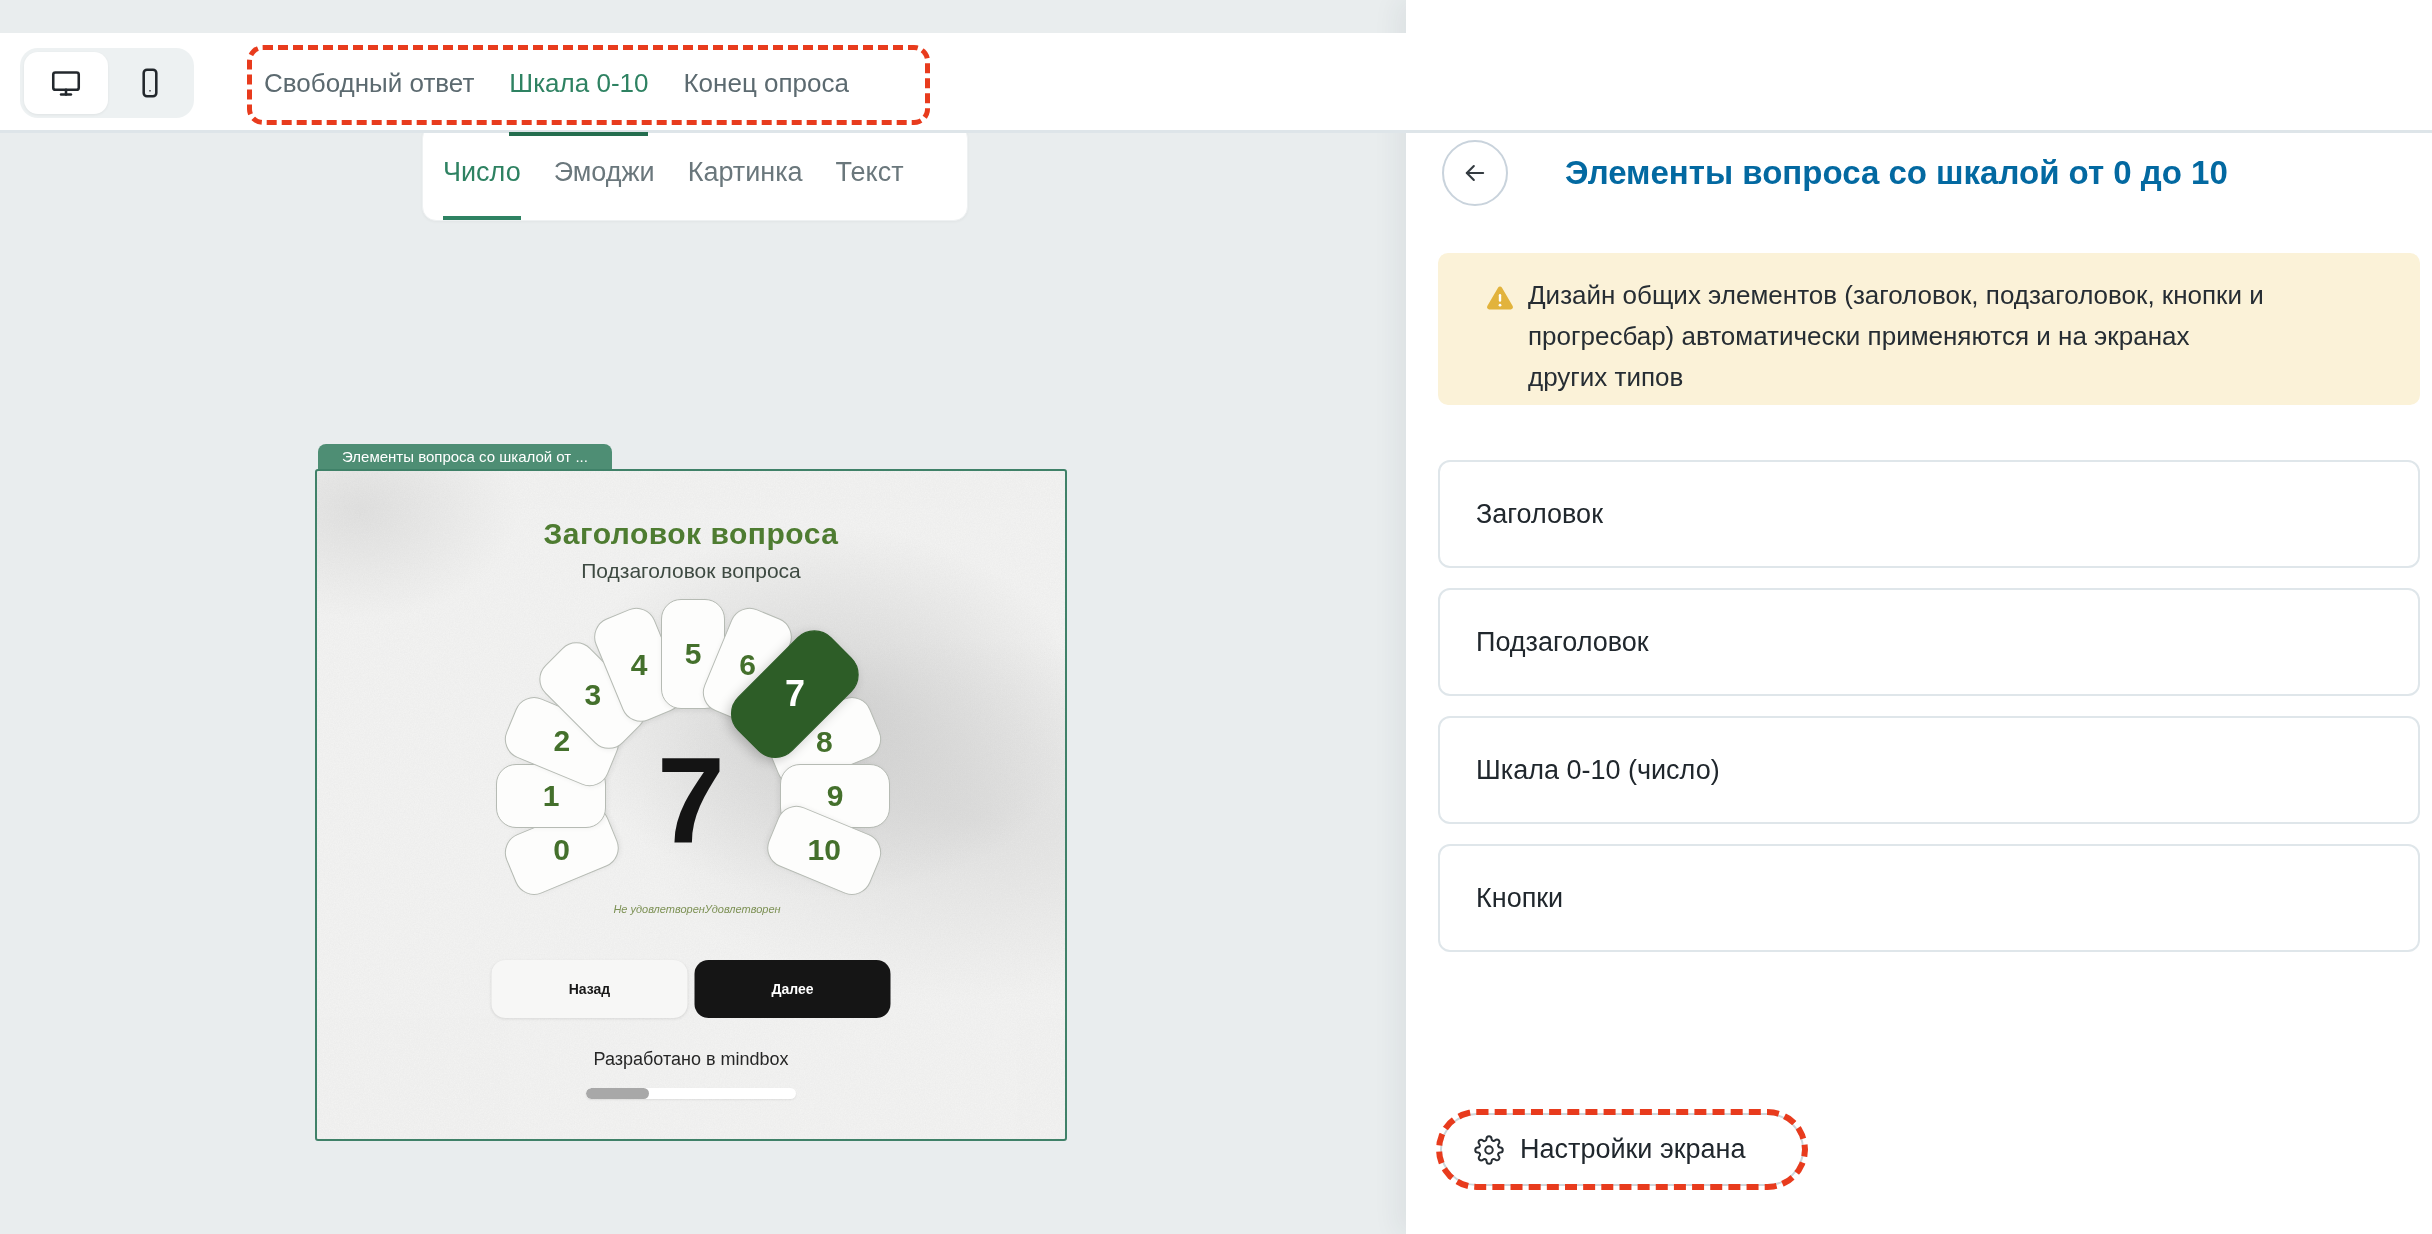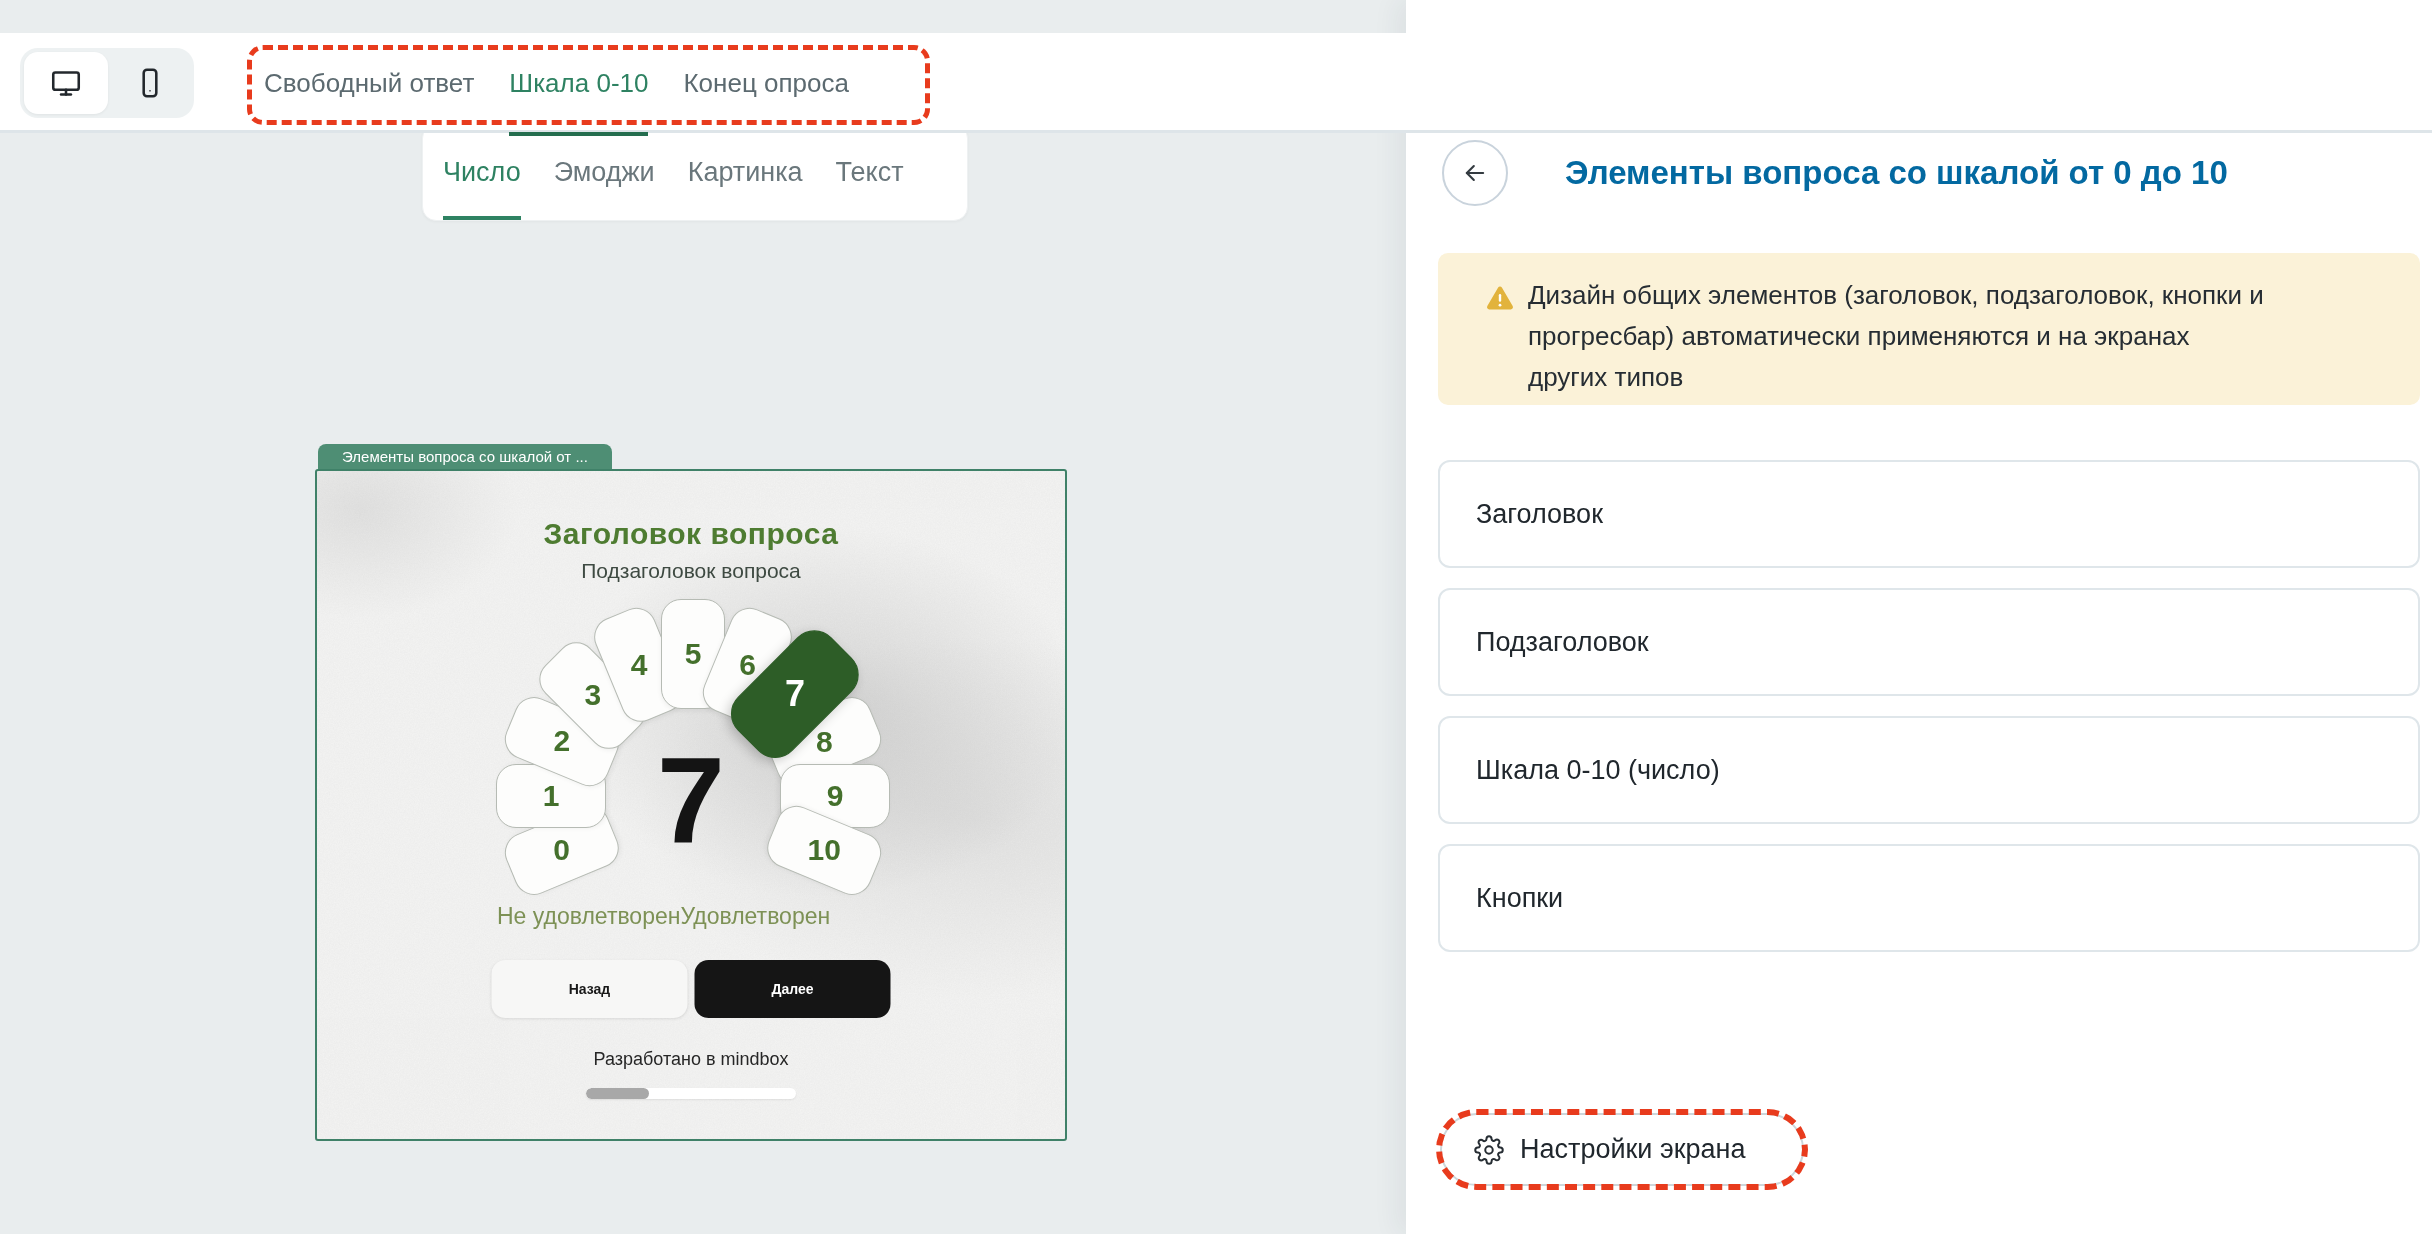--- a/index.html
+++ b/index.html
@@ -58,21 +58,21 @@
   .petal:nth-child(7){--a:22.5deg}  .petal:nth-child(8){--a:45deg}    .petal:nth-child(9){--a:67.5deg}
   .petal:nth-child(10){--a:90deg}   .petal:nth-child(11){--a:112.5deg}
   .petal .pv { transform:rotate(calc(var(--a) * -1)); font-size:30px; font-weight:600; color:#44702c; }
   .petal.selected { background:#2d5d27; border-color:#2d5d27; z-index:5;
                     transform:rotate(var(--a)) translateY(-144px) scale(1.2);
                     box-shadow:0 4px 10px rgba(0,0,0,.20); }
   .petal.selected .pv { color:#fff; }
   .big-value { position:absolute; left:0; right:0; top:258px; height:145px; line-height:145px;
                text-align:center; font-size:122px; font-weight:600; color:#141414; }
   .scale-labels { position:absolute; left:180px; top:432px; width:400px; display:flex;
-                  justify-content:flex-start; font-size:23px; color:#7d9155; }
+                  justify-content:center; font-size:11px; color:#7d9155;font-style:italic; }
   .btn-row { position:absolute; left:50%; transform:translateX(-50%); top:489px; display:flex; gap:7px; }
   .btn { width:196px; height:58px; border-radius:14px; display:flex; align-items:center; justify-content:center;
          font-size:14px; font-weight:700; cursor:pointer; }
   .btn-back { background:#f7f7f6; color:#191919; box-shadow:0 1px 3px rgba(0,0,0,.10); }
   .btn-next { background:#151515; color:#fff; }
   .footer-note { position:absolute; left:0; right:0; top:578px; text-align:center; font-size:18px;
                  font-weight:500; color:#262626; }
   .progress { position:absolute; left:50%; transform:translateX(-50%); top:617px; width:210px; height:11px;
               background:#fff; border-radius:6px; overflow:hidden; box-shadow:0 1px 2px rgba(0,0,0,.08); }
   .progress-fill { height:100%; background:#a8a8a8; border-radius:6px; }

